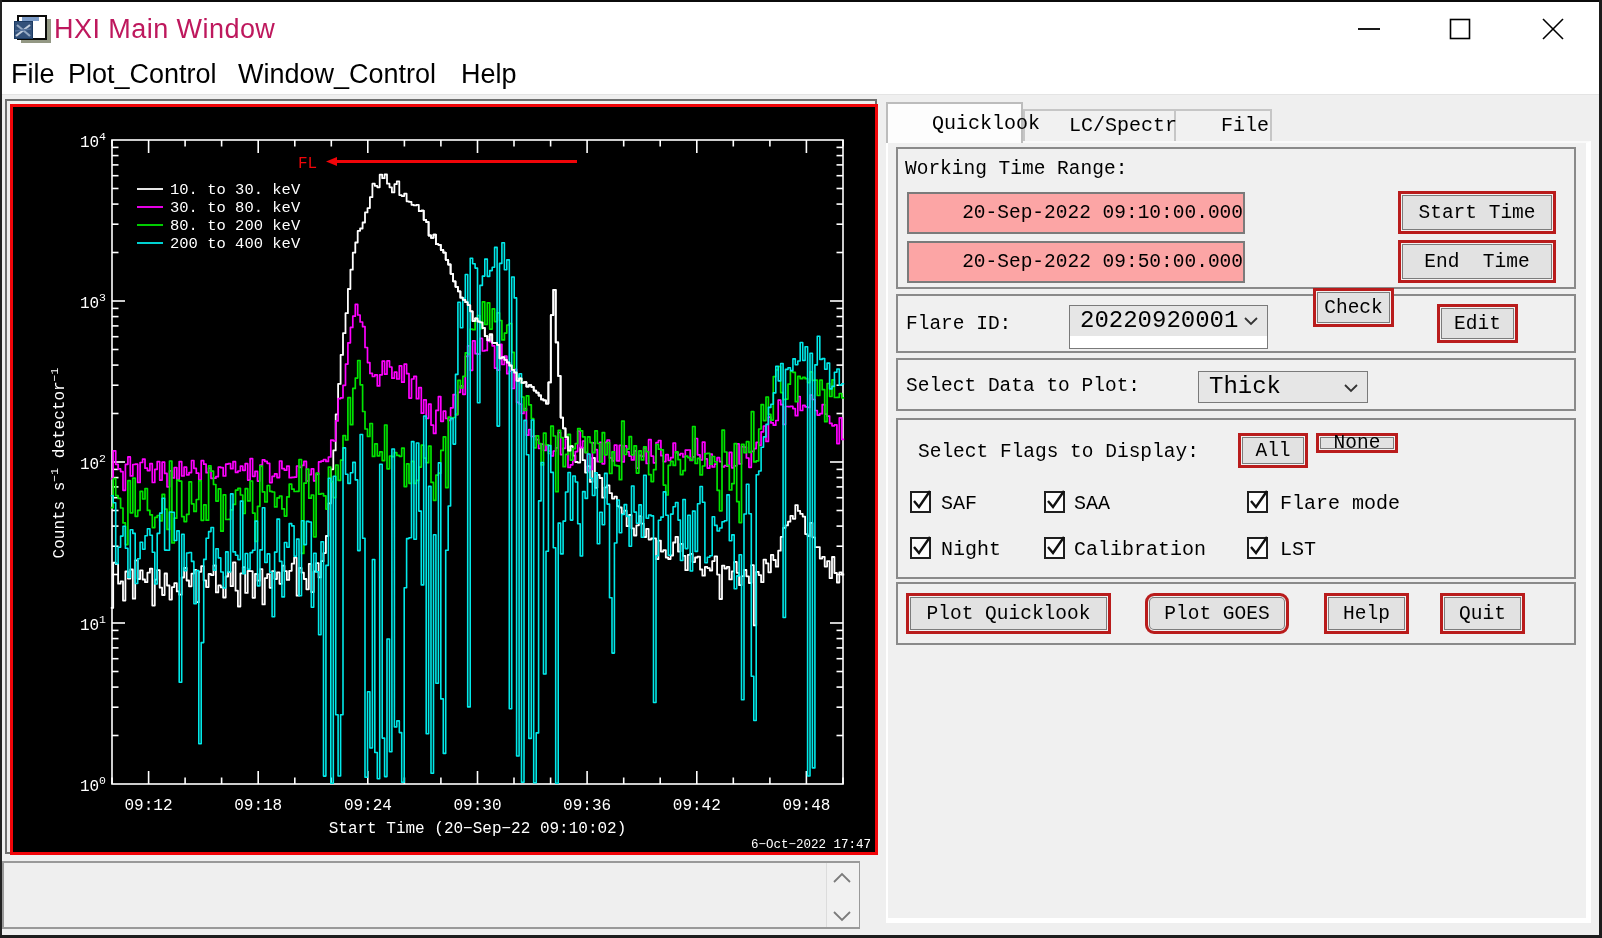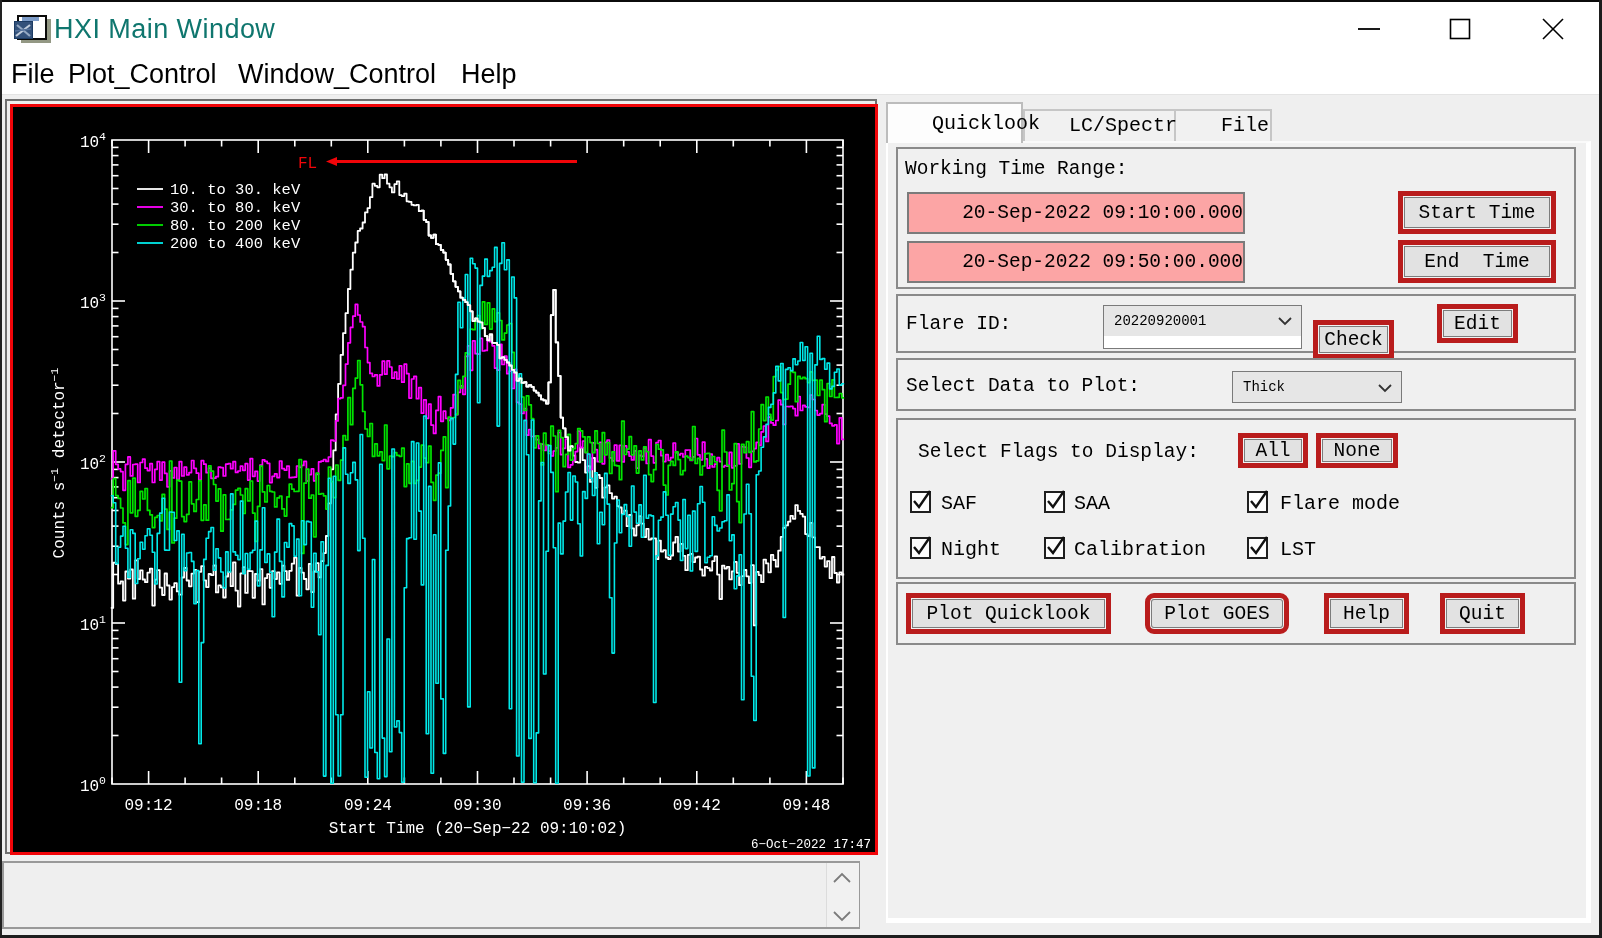--- a/index.html
+++ b/index.html
@@ -6,43 +6,43 @@
   body{width:1602px;height:938px;position:relative;background:#efefef;overflow:hidden;
        font-family:"Liberation Sans", sans-serif;}
   .abs{position:absolute;}
   .mono{font-family:"Liberation Mono", monospace;}
   
   #chrome-top{left:0;top:0;width:1602px;height:2px;background:#0b0b0b;}
   #chrome-left{left:0;top:0;width:2px;height:938px;background:#222;}
   #chrome-right{left:1599px;top:0;width:3px;height:938px;background:#1d1d1d;}
   #chrome-bottom{left:0;top:935px;width:1602px;height:3px;background:#1d1d1d;}
   #titlebar{left:2px;top:2px;width:1597px;height:56px;background:#ffffff;}
-  #title-text{left:54px;top:14px;font-size:27px;color:#0f766e;letter-spacing:0.45px;}
+  #title-text{left:54px;top:14px;font-size:27px;color:#be185d;letter-spacing:0.45px;}
   #menubar{left:2px;top:58px;width:1597px;height:36px;background:#ffffff;border-bottom:1px solid #e4e4e4;}
   .menu-item{top:59px;font-size:27px;color:#000;}
   
   #plot-outer{left:5px;top:99px;width:872px;height:755px;border:2px solid #6f6f6f;background:#efefef;box-sizing:border-box;}
   #plot-red{left:10px;top:104px;width:868px;height:751px;border:3px solid #f10509;background:#000;box-sizing:border-box;}
   
   #txtbox{left:2px;top:861px;width:858px;height:68px;border:2px solid #999;background:#efefef;box-sizing:border-box;}
   #sbar{left:826px;top:863px;width:32px;height:64px;background:#f1f1f1;border-left:1px solid #dcdcdc;}
   
   #pane{left:886px;top:141px;width:705px;height:782px;background:#f0f0f0;box-sizing:border-box;
         border-left:2px solid #fff;border-right:5px solid #fff;border-bottom:5px solid #fff;border-top:2px solid #fafafa;}
   .tab{box-sizing:border-box;font-size:20px;text-align:center;color:#000;font-family:"Liberation Mono", monospace;padding-left:44px;}
   #tab1{left:886px;top:102px;width:137px;height:41px;background:#fdfdfd;border:2px solid #bcbcbc;border-bottom:none;padding-top:8px;}
   #tab2{left:1023px;top:109px;width:153px;height:32px;background:#f1f1f1;border:2px solid #c6c6c6;border-bottom:none;padding-top:3px;}
   #tab3{left:1176px;top:109px;width:96px;height:32px;background:#f1f1f1;border:2px solid #c6c6c6;border-bottom:none;border-left:none;padding-top:3px;}
   .group{box-sizing:border-box;border:2px solid #8a8a8a;position:absolute;}
   .glabel{position:absolute;font-size:19.5px;color:#000;}
   .field{position:absolute;box-sizing:border-box;background:#fca5a5;border:2px solid #7b7b7b;font-size:19.5px;color:#000;line-height:38px;padding-left:12px;text-align:right;}
-  .btn{position:absolute;box-sizing:border-box;background:#e2e2e2;border:5px solid #b91c1c;
+  .btn{position:absolute;box-sizing:border-box;background:#e2e2e2;border:3px solid #b91c1c;
        box-shadow:inset 0 0 0 1px #f2f2f2, inset 0 0 0 2px #7c7c7c;
        font-size:19.5px;color:#000;display:flex;align-items:center;justify-content:center;}
-  .combo{position:absolute;box-sizing:border-box;background:#e6e6e6;border:1px solid #7a7a7a;font-size:14px;color:#000;margin-left:34px;}
+  .combo{position:absolute;box-sizing:border-box;background:#e6e6e6;border:1px solid #7a7a7a;font-size:24px;color:#000;}
   .cbox{position:absolute;width:21px;height:22px;box-sizing:border-box;border:2px solid #1f1f1f;background:#fdfdfd;}
   .clabel{position:absolute;font-size:20px;color:#000;}
   .chev{position:absolute;}
 </style>
 </head>
 <body>
 
 <div class="abs" id="titlebar"></div>
 <div class="abs" id="menubar"></div>
 
@@ -255,36 +255,36 @@
 
 <div class="group" style="left:896px;top:294px;width:680px;height:59px;"></div>
 <div class="glabel mono" style="left:906px;top:313px;">Flare ID:</div>
 <div class="combo mono" style="left:1069px;top:305px;width:199px;height:44px;">
   <div style="position:absolute;left:0;top:0;width:100%;height:30px;background:#e6e6e6;line-height:30px;padding-left:10px;box-sizing:border-box;">20220920001</div>
   <div style="position:absolute;left:0;top:30px;width:100%;height:12px;background:#ffffff;"></div>
   <svg class="chev" style="right:8px;top:9px;" width="16" height="12">
       <path d="M2 3 L8 9 L14 3" stroke="#333" stroke-width="1.8" fill="none"></path>
     </svg>
 </div>
-<div class="btn mono" style="left:1313px;top:320px;width:81px;height:39px;">Check</div>
+<div class="btn mono" style="left:1313px;top:288px;width:81px;height:39px;">Check</div>
 <div class="btn mono" style="left:1437px;top:304px;width:81px;height:39px;">Edit</div>
 
 <div class="group" style="left:896px;top:358px;width:680px;height:53px;"></div>
 <div class="glabel mono" style="left:906px;top:375px;">Select Data to Plot:</div>
 <div class="combo mono" style="left:1198px;top:371px;width:170px;height:32px;line-height:30px;">
   <span style="padding-left:10px;">Thick</span>
   <svg class="chev" style="right:8px;top:10px;" width="16" height="12">
       <path d="M2 3 L8 9 L14 3" stroke="#333" stroke-width="1.8" fill="none"></path>
     </svg>
 </div>
 
 <div class="group" style="left:896px;top:418px;width:680px;height:161px;"></div>
 <div class="glabel mono" style="left:918px;top:441px;">Select Flags to Display:</div>
 <div class="btn mono" style="left:1238px;top:433px;width:70px;height:35px;">All</div>
-<div class="btn mono" style="left:1316px;top:433px;width:82px;height:35px;">None</div>
+<div class="btn mono" style="left:1316px;top:433px;width:82px;height:20px;">None</div>
 
 <div class="cbox" style="left:910px;top:491px;"></div>
 <div class="cbox" style="left:1044px;top:491px;"></div>
 <div class="cbox" style="left:1247px;top:491px;"></div>
 <div class="cbox" style="left:910px;top:537px;"></div>
 <div class="cbox" style="left:1044px;top:537px;"></div>
 <div class="cbox" style="left:1247px;top:537px;"></div>
 <svg class="abs" style="left:910px;top:487px;" width="30" height="28">
     <path d="M4 14 L9 20 L20 4" stroke="#111" stroke-width="2.4" fill="none"></path>
   </svg>

